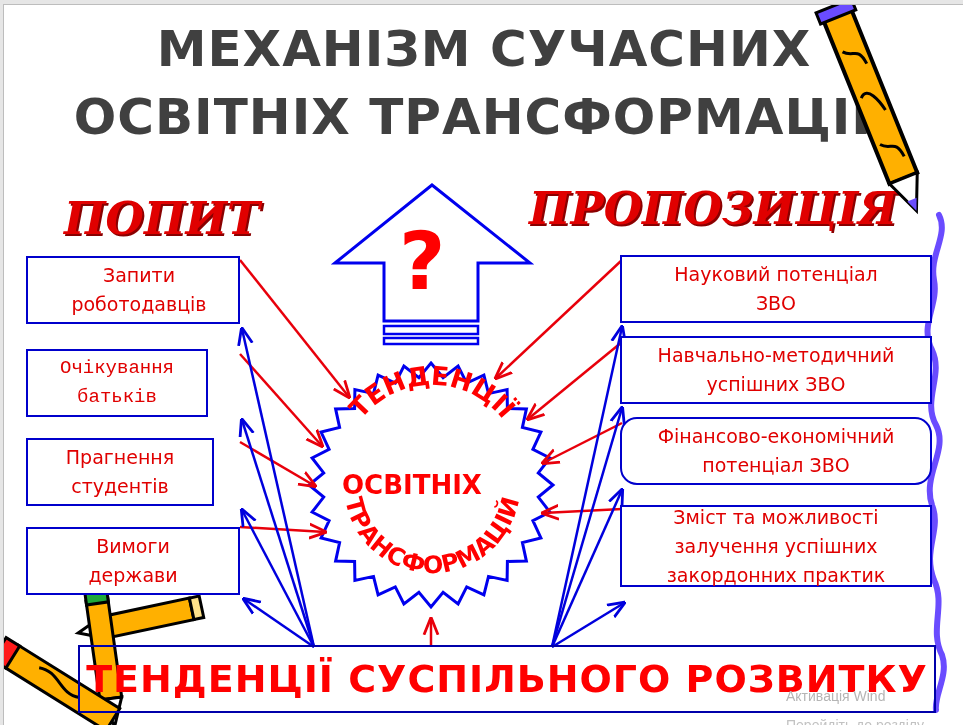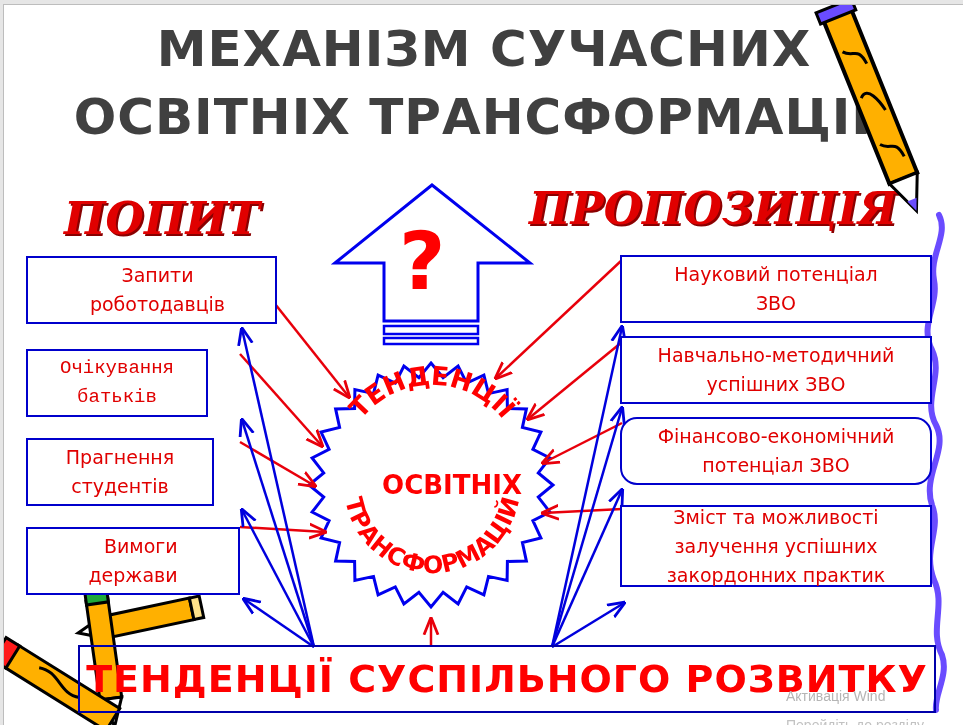--- a/index.html
+++ b/index.html
@@ -51,21 +51,21 @@
   }
   .watermark2 {
     position: absolute; left: 782px; top: 712px; color: #c2c2c2;
     font-family: "Liberation Sans", sans-serif; font-size: 14px; white-space: nowrap;
   }
   .qmark {
     position: absolute; left: 395px; top: 210px; color: #ff0000;
     font-weight: bold; font-size: 80px; font-family: "DejaVu Sans", sans-serif;
   }
   .center-word {
-    position: absolute; left: 338px; top: 465px; width: 180px; text-align: right;
+    position: absolute; left: 338px; top: 465px; width: 180px; text-align: left;
     color: #ff0000; font-weight: bold; font-size: 26px; font-family: "DejaVu Sans", sans-serif;
   }
 </style>
 </head>
 <body>
 
 <div id="slide">
 
   <div class="title" style="top:14px;">МЕХАНІЗМ СУЧАСНИХ</div>
   <div class="title" style="top:82px;">ОСВІТНІХ ТРАНСФОРМАЦІЙ</div>
@@ -157,33 +157,33 @@
         <rect x="0" y="0" width="120" height="26" fill="#ffb000" stroke="#000" stroke-width="3"></rect>
         <rect x="-14" y="0" width="16" height="26" fill="#ff1a1a" stroke="#000" stroke-width="3"></rect>
         <path d="M30,8 C50,0 60,20 80,12" stroke="#000" stroke-width="3" fill="none"></path>
       </g>
     </g>
   </svg>
 
   <div class="qmark">?</div>
   <div class="center-word">ОСВІТНІХ</div>
 
-  <div class="box" style="left:22px; top:251px; width:251px; height:68px;padding-left:12px;">
+  <div class="box" style="left:22px; top:251px; width:214px; height:68px;padding-left:12px;">
     <span>Запити
 роботодавців</span>
   </div>
   <div class="box" style="left:22px; top:344px; width:182px; height:68px;font-family:Liberation Mono, monospace;">
     <span>Очікування
 батьків</span>
   </div>
   <div class="box" style="left:22px; top:433px; width:188px; height:68px;">
     <span>Прагнення
 студентів</span>
   </div>
-  <div class="box" style="left:22px; top:522px; width:214px; height:68px;text-align:right;">
+  <div class="box" style="left:22px; top:522px; width:214px; height:68px;">
     <span>Вимоги
 держави</span>
   </div>
 
   <div class="box" style="left:616px; top:250px; width:312px; height:68px;">
     <span>Науковий потенціал
 ЗВО</span>
   </div>
   <div class="box" style="left:616px; top:331px; width:312px; height:68px;">
     <span>Навчально-методичний

